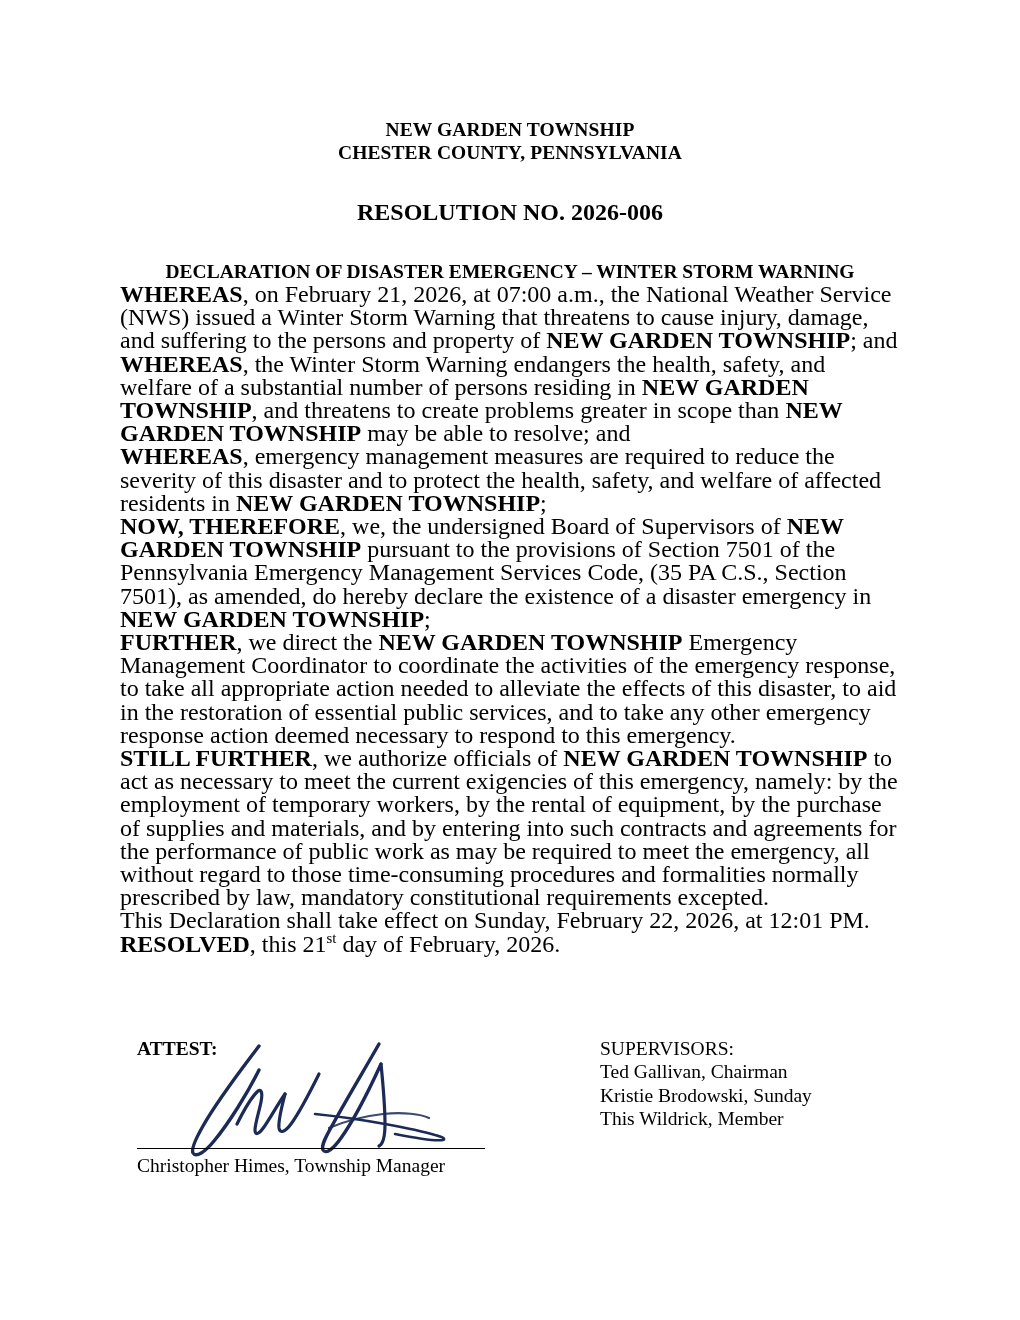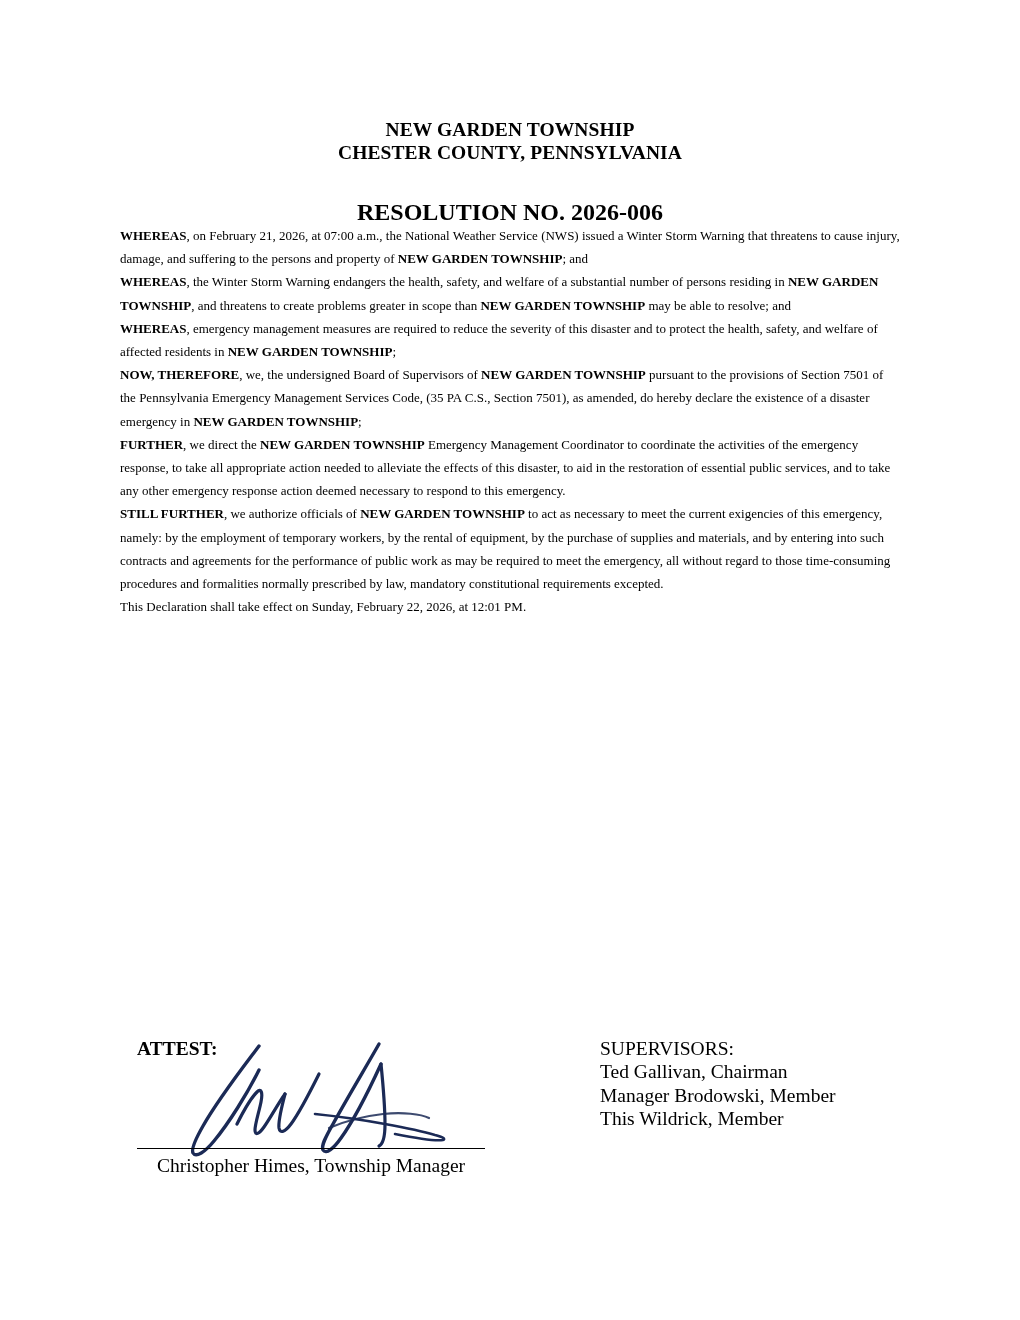--- a/index.html
+++ b/index.html
@@ -45,21 +45,21 @@
     margin-top: 37px;
   }
   .subtitle {
     text-align: center;
     font-weight: bold;
     font-size: 19.5px;
     line-height: 23px;
     margin-top: 36px;
   }
   p.body-par {
-    font-size: 13px;
+    font-size: 24px;
     line-height: 23.2px;
     margin: 0;
     text-align: left;
   }
   .gap-first { margin-top: 40px; }
   .gap { margin-top: 23px; }
   b, .b { font-weight: bold; }
   sup {
     font-size: 0.62em;
     vertical-align: super;
@@ -100,21 +100,20 @@
     height: 0;
     border-top: 1.6px solid #000;
   }
   .attest-name {
     position: absolute;
     left: 0;
     top: 116px;
     font-size: 19.5px;
     line-height: 24px;
     white-space: nowrap;
-    margin-left: 20px;
   }
   .sup-col {
     position: absolute;
     left: 480px;
     top: 0;
     width: 310px;
   }
   .sup-label {
     font-weight: normal;
     font-size: 19.5px;
@@ -138,20 +137,21 @@
 
   <div class="content">
 
     <div class="hdr-block">
       <span class="hdr-line">NEW GARDEN TOWNSHIP</span>
       <span class="hdr-line">CHESTER COUNTY, PENNSYLVANIA</span>
     </div>
 
     <div class="res-no">RESOLUTION NO. 2026-006</div>
 
+    <div class="subtitle">DECLARATION OF DISASTER EMERGENCY – WINTER STORM WARNING</div>
 
     <p class="body-par gap-first">
       <b>WHEREAS</b><span>, on February 21, 2026, at 07:00 a.m., the National Weather Service (NWS) issued a Winter Storm Warning that threatens to cause injury, damage, and suffering to the persons and property of </span><b>NEW GARDEN TOWNSHIP</b><span>; and</span>
     </p>
 
     <p class="body-par gap">
       <b>WHEREAS</b><span>, the Winter Storm Warning endangers the health, safety, and welfare of a substantial number of persons residing in </span><b>NEW GARDEN TOWNSHIP</b><span>, and threatens to create problems greater in scope than </span><b>NEW GARDEN TOWNSHIP</b><span> may be able to resolve; and</span>
     </p>
 
     <p class="body-par gap">
@@ -167,20 +167,23 @@
     </p>
 
     <p class="body-par gap">
       <b>STILL FURTHER</b><span>, we authorize officials of </span><b>NEW GARDEN TOWNSHIP</b><span> to act as necessary to meet the current exigencies of this emergency, namely: by the employment of temporary workers, by the rental of equipment, by the purchase of supplies and materials, and by entering into such contracts and agreements for the performance of public work as may be required to meet the emergency, all without regard to those time-consuming procedures and formalities normally prescribed by law, mandatory constitutional requirements excepted.</span>
     </p>
 
     <p class="body-par gap">
       <span>This Declaration shall take effect on Sunday, February 22, 2026, at 12:01 PM.</span>
     </p>
 
+    <p class="body-par gap">
+      <b>RESOLVED</b><span>, this 21</span><sup>st</sup><span> day of February, 2026.</span>
+    </p>
 
   </div>
 
   <div class="sig-area">
 
     <div class="attest-col">
       <div class="attest-label">ATTEST:</div>
 
       <div class="sig-wrap">
         <svg width="330" height="125" viewBox="0 0 330 125" xmlns="http://www.w3.org/2000/svg">
@@ -197,20 +200,20 @@
       </div>
 
       <div class="sig-line"></div>
       <div class="attest-name">Christopher Himes, Township Manager</div>
     </div>
 
     <div class="sup-col">
       <div class="sup-label">SUPERVISORS:</div>
       <ul class="sup-list">
         <li>Ted Gallivan, Chairman</li>
-        <li>Manager Brodowski, Member</li>
+        <li>Kristie Brodowski, Sunday</li>
         <li>This Wildrick, Member</li>
       </ul>
     </div>
 
   </div>
 
 </div>
 
 </body></html>

